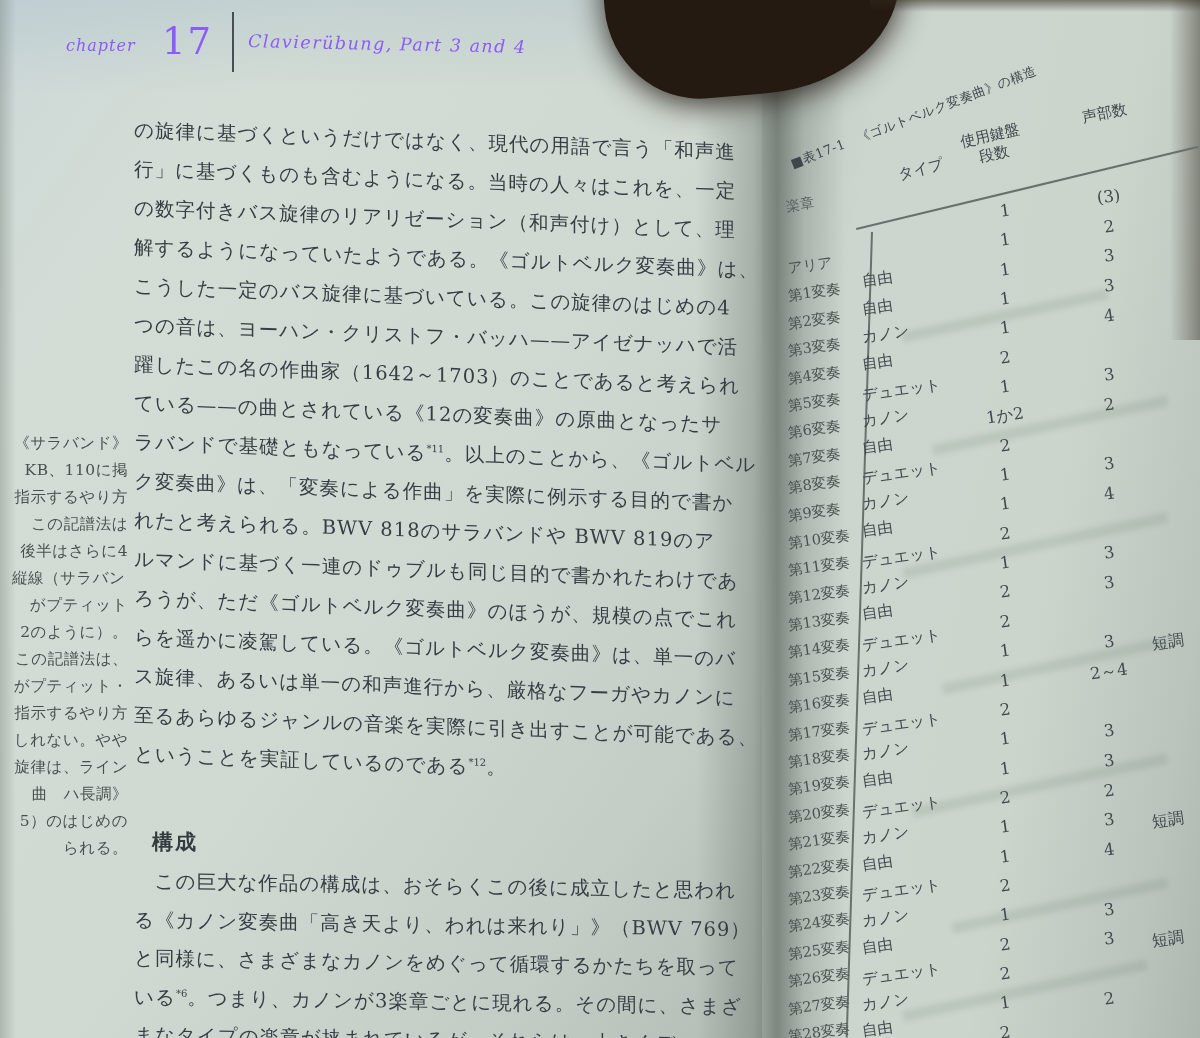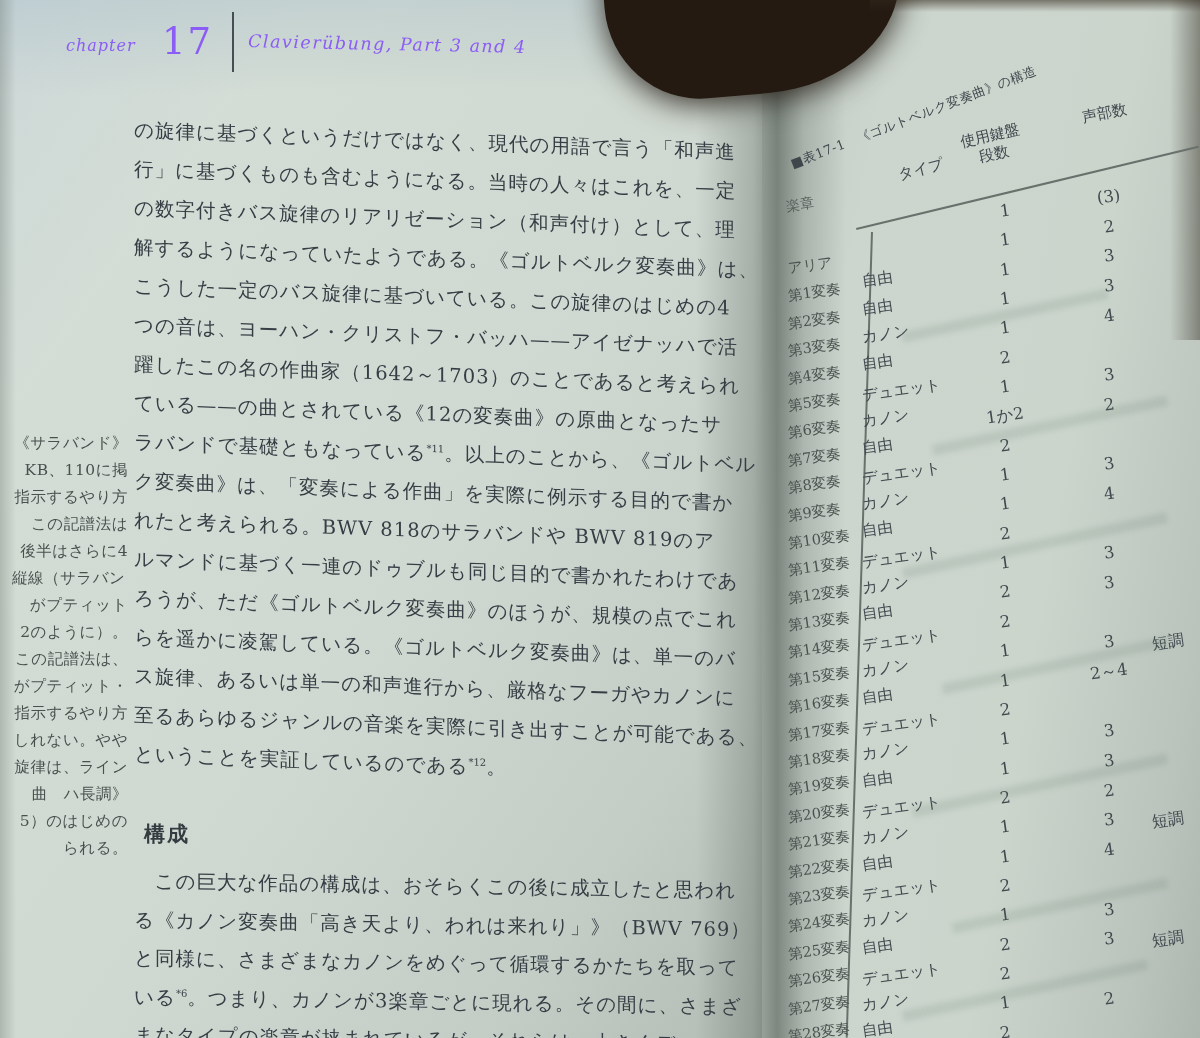--- a/index.html
+++ b/index.html
@@ -41,21 +41,21 @@
   .mn-lower .mnote{height:23px;line-height:23px;}
 
   
   .body-text{position:absolute;left:134px;width:640px;color:#363e45;font-size:19.5px;
     letter-spacing:1px;white-space:nowrap;}
   .bt-1{top:106px;transform:skewY(2.1deg);transform-origin:left top;}
   .bt-2{top:858px;transform:skewY(0.9deg);transform-origin:left top;}
   .bt-1 .bline{height:39px;line-height:39px;}
   .bt-2 .bline{height:38.5px;line-height:38.5px;}
   sup.fn{font-size:10px;letter-spacing:0;}
-  .sec-head{position:absolute;left:136px;top:812px;margin:8px;font-size:21px;color:#343c42;
+  .sec-head{position:absolute;left:136px;top:812px;margin:16px;font-size:21px;color:#343c42;
     letter-spacing:2px;font-weight:bold;}
 
   
   .tbl-title{position:absolute;left:788px;top:156px;font-size:13px;color:#3f474d;
     letter-spacing:.5px;white-space:nowrap;transform:rotate(-21deg);transform-origin:left top;}
   .th{position:absolute;color:#3f474d;font-size:15px;white-space:nowrap;}
   .th-movement{left:786px;top:196px;transform:rotate(-9deg);font-size:14px;color:#59615e;}
   .th-type{left:898px;top:160px;transform:rotate(-14deg);}
   .th-kb{left:962px;top:126px;transform:rotate(-13deg);text-align:center;line-height:19px;}
   .th-voices{left:1082px;top:104px;transform:rotate(-11deg);}

